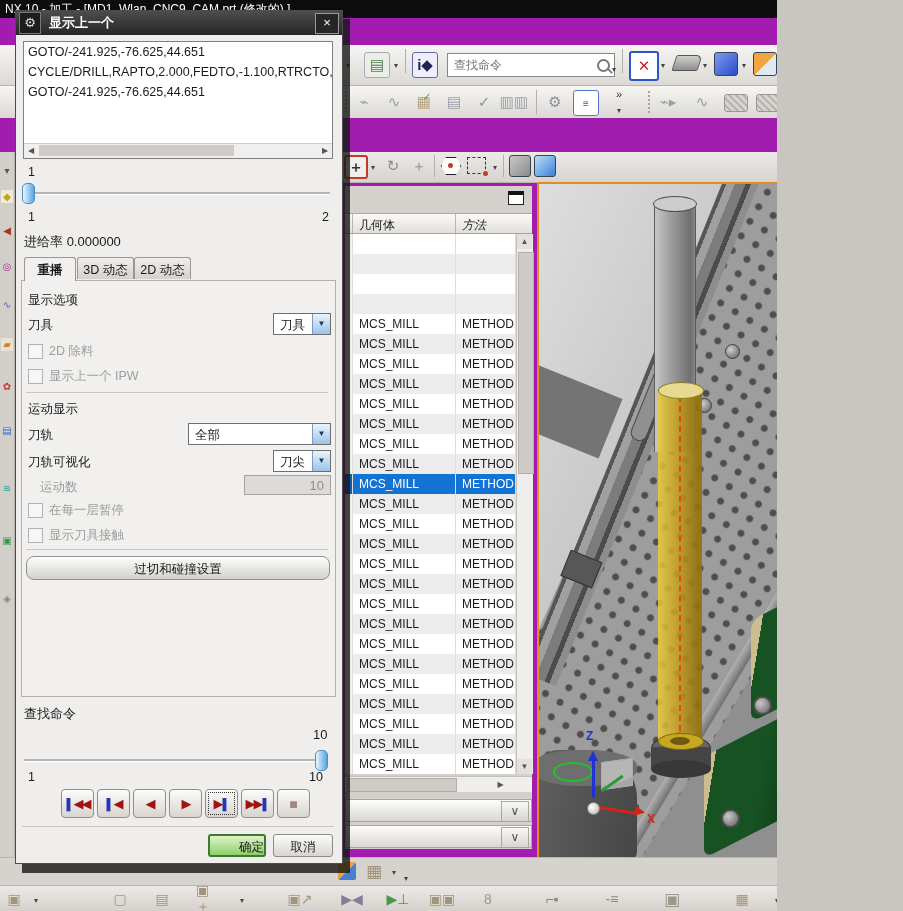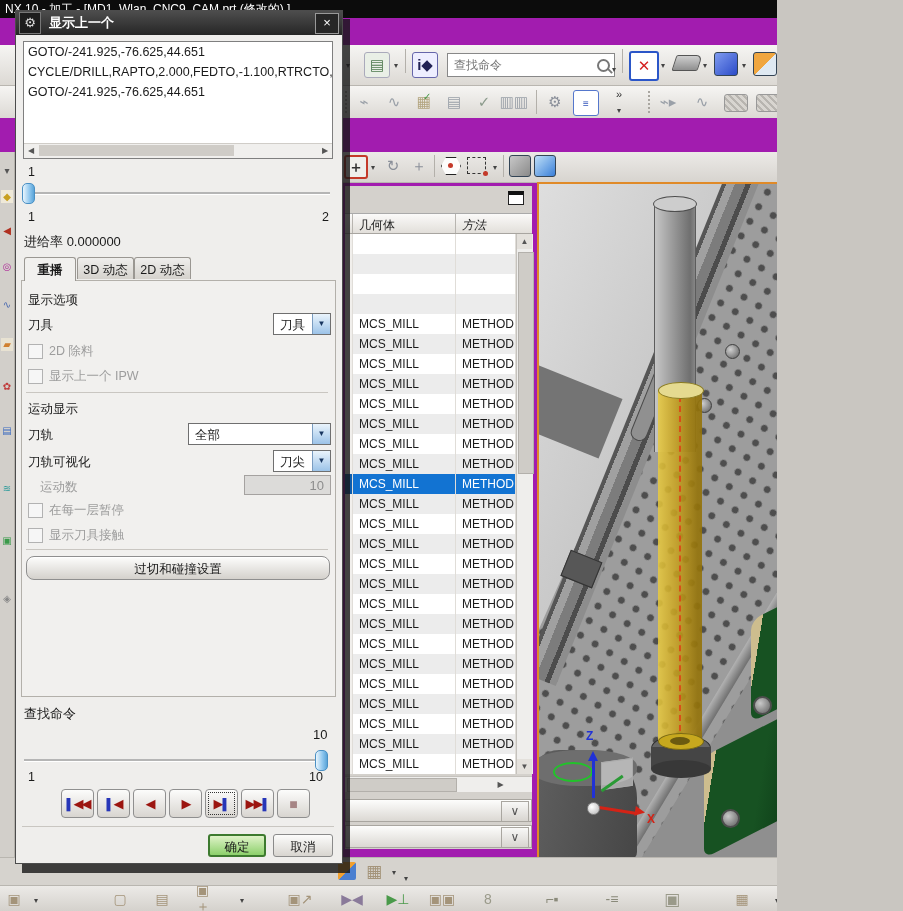--- a/index.html
+++ b/index.html
@@ -145,21 +145,21 @@
           background:linear-gradient(#fdfdfc,#d4d1cc);font-size:12.5px;text-align:center;padding-top:4px;
           box-sizing:border-box;box-shadow:inset 0 1px 0 #fff;}
   .pbtn{width:33px;height:29px;border:1px solid #8f8f8f;border-radius:4px;margin-right:3px;
         background:linear-gradient(#fcfcfb,#d8d5d0);display:flex;align-items:center;justify-content:center;
         font-weight:bold;font-size:13px;letter-spacing:-2px;box-sizing:border-box;}
   .pbtn .tri{color:#9c1510;}
   .pbtn .bar{color:#2736b8;font-size:11px;margin:0 1px;}
   .pbtn .stop{color:#a68585;font-size:14px;letter-spacing:0;}
   .pbtn.focus{outline:1px dotted #333;outline-offset:-4px;}
   .okbtn{position:absolute;height:23px;border:2px solid #3d7a2f;border-radius:3px;
-         background:linear-gradient(#dff3c8,#8cd06b);font-size:12.5px;text-align:center;padding-top:3px;box-sizing:border-box;}
+         background:linear-gradient(#dff3c8,#8cd06b);font-size:12.5px;text-align:right;padding-top:3px;box-sizing:border-box;}
   .cancelbtn{position:absolute;height:23px;border:1px solid #8a8a8a;border-radius:3px;
          background:linear-gradient(#fcfcfb,#d8d5d0);font-size:12.5px;text-align:center;padding-top:4px;box-sizing:border-box;}
   
   .botA{left:0;top:857px;width:903px;height:28px;background:#d6d3ce;border-top:1px solid #b9b6b0;}
   .botB{left:0;top:885px;width:903px;height:26px;background:linear-gradient(#eceae7,#d3d0cb);border-top:1px solid #b9b6b0;}
   .bic{position:absolute;top:1px;width:24px;height:24px;display:flex;align-items:center;justify-content:center;
        font-size:14px;color:#a4947a;}
 </style>
 </head>
 <body>

